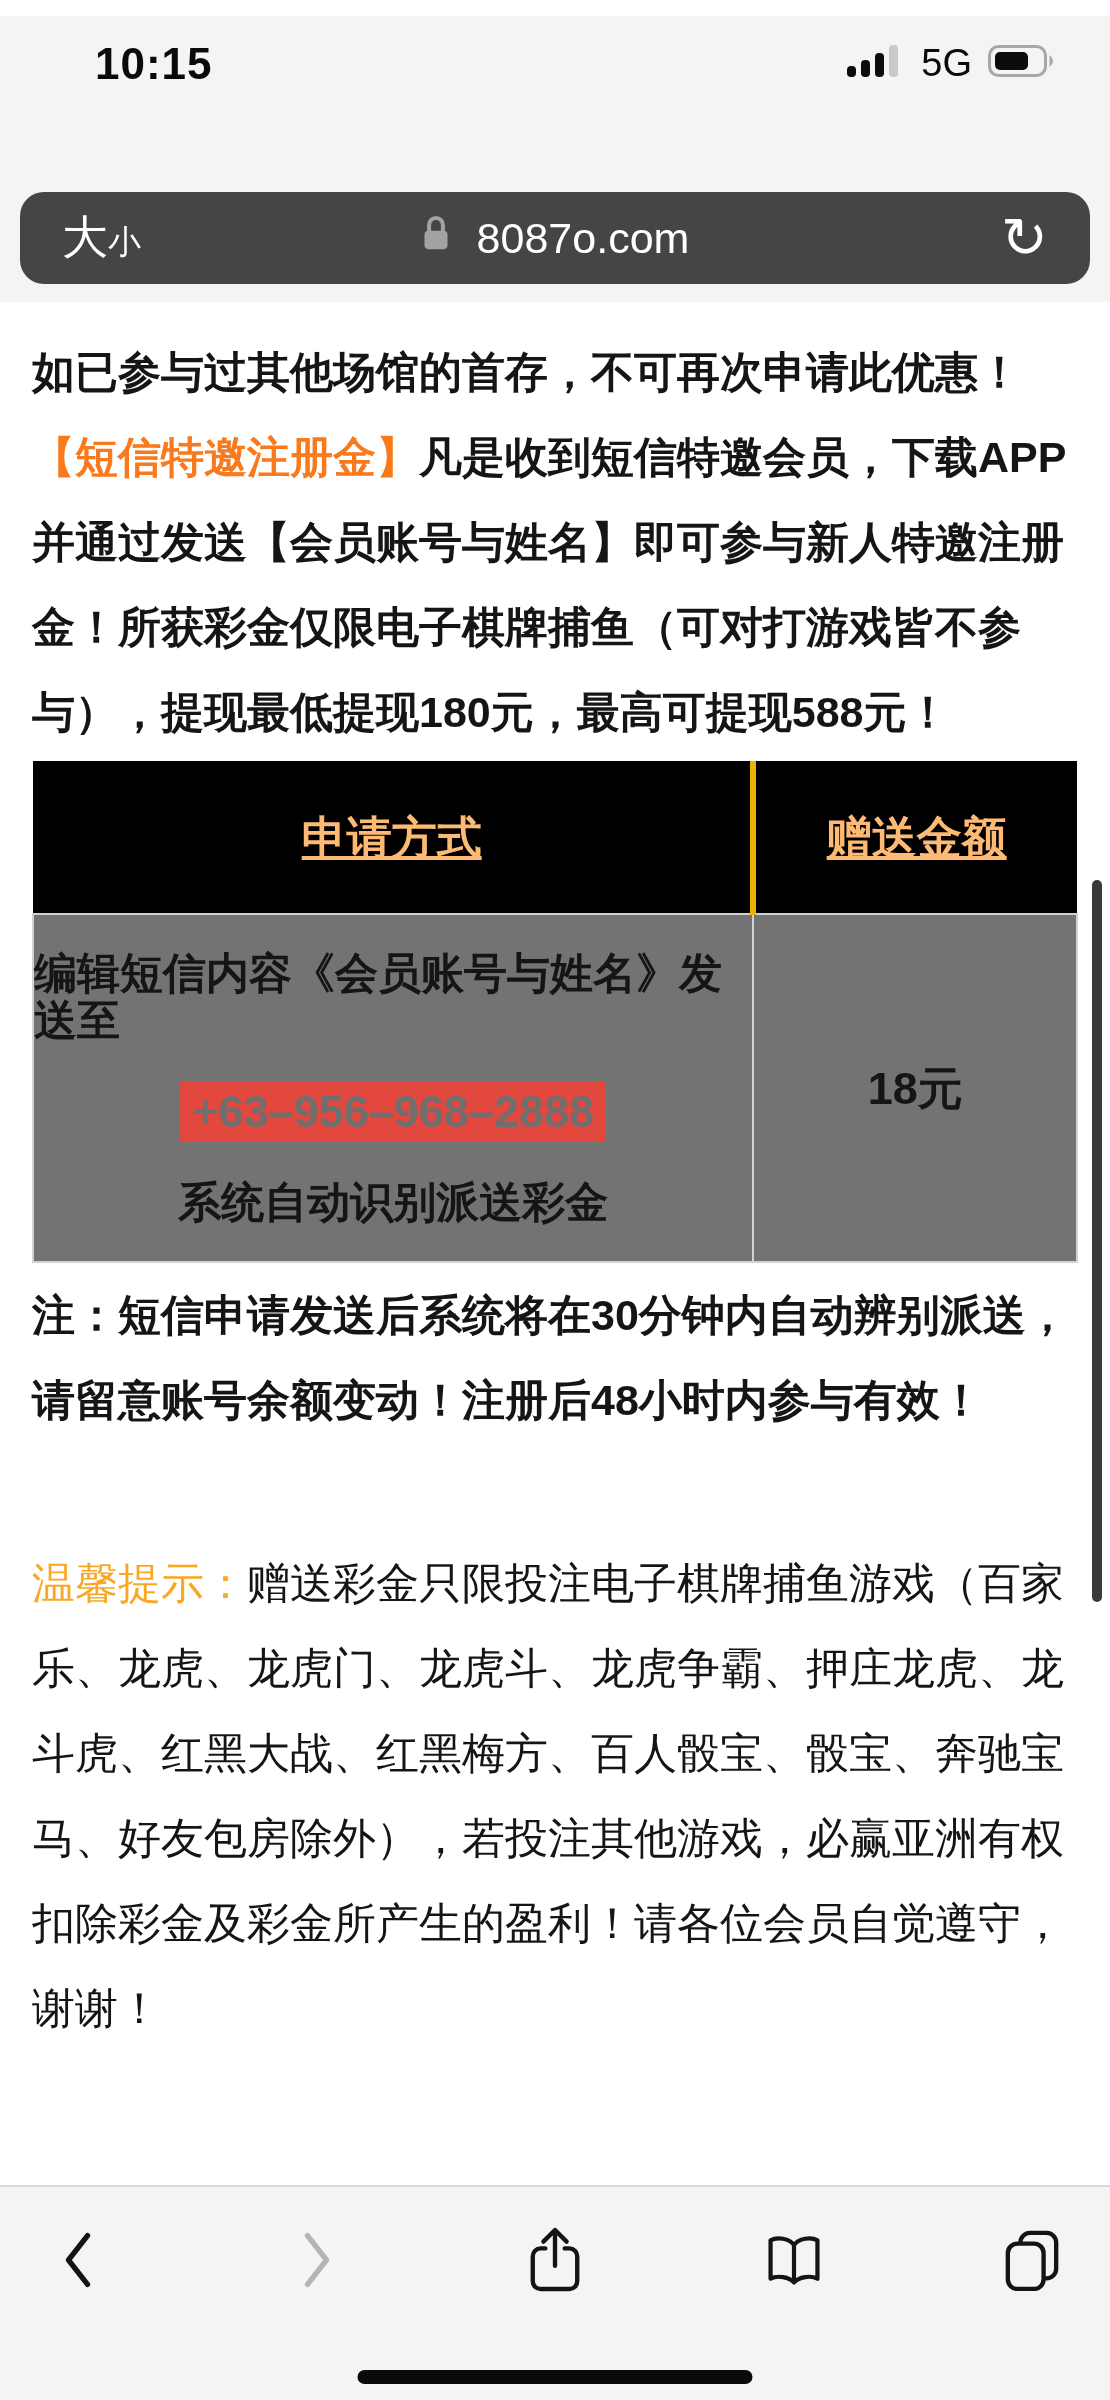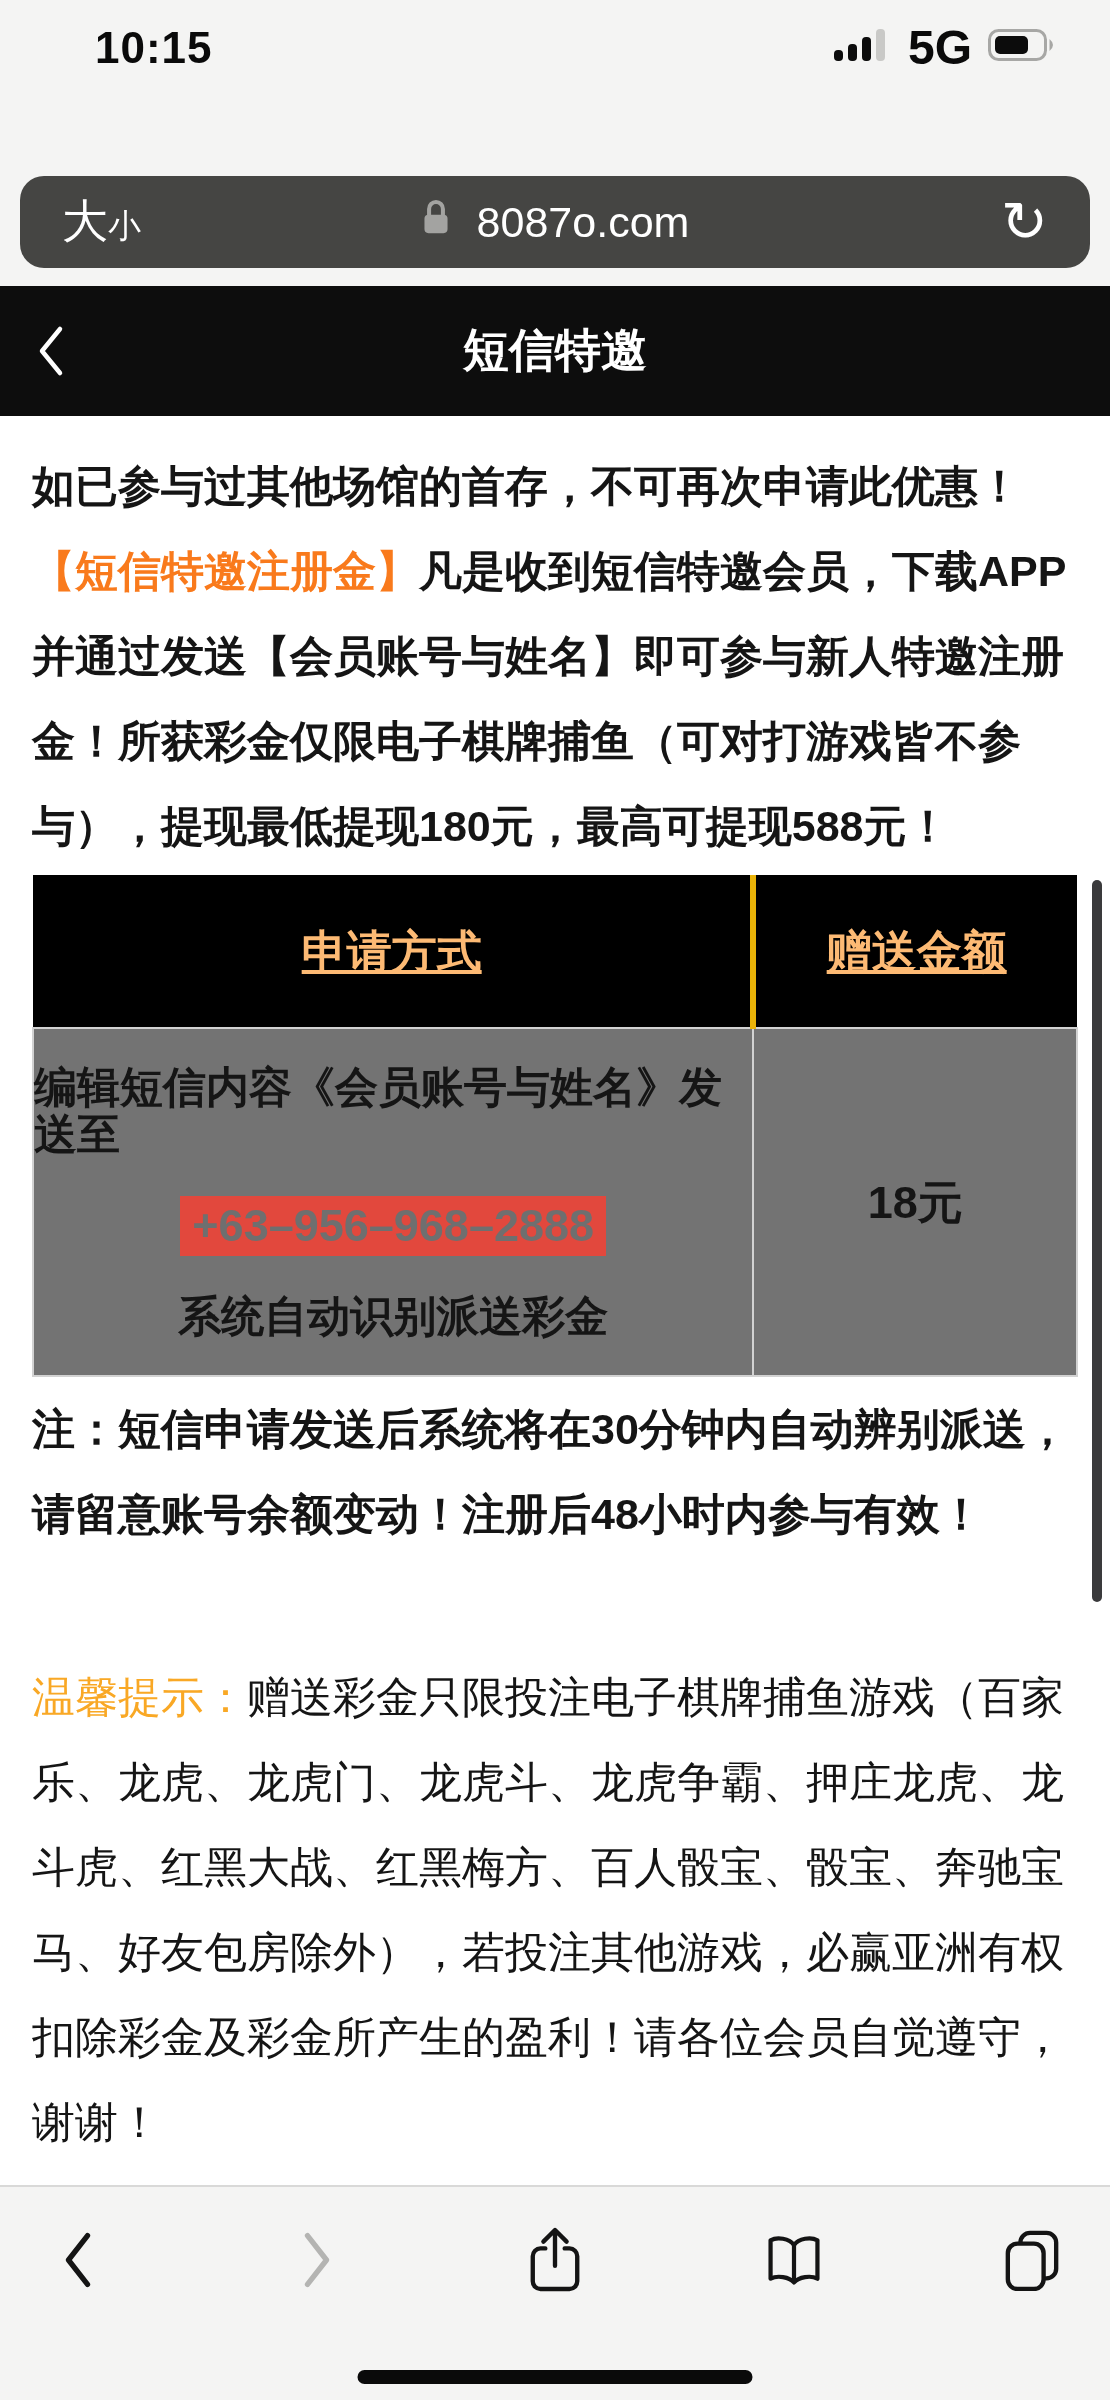--- a/index.html
+++ b/index.html
@@ -6,24 +6,25 @@
   .phone{
     width:1110px;height:2400px;position:relative;margin:0 auto;
     background:#ffffff;font-family:"Liberation Sans","DejaVu Sans",sans-serif;
     overflow:hidden;
   }
   
   .status-bar{
     height:176px;background:#f4f4f3;box-sizing:border-box;
     display:flex;justify-content:space-between;align-items:flex-start;
     padding:23px 50px 0 95px;
+    margin-top:16px;
   }
   .time{font-size:44px;font-weight:700;color:#0a0a0a;letter-spacing:1px;}
   .status-right{display:flex;align-items:center;gap:16px;height:48px;}
-  .network{font-size:48px;font-weight:700;color:#0a0a0a;}
+  .network{font-size:38px;font-weight:400;color:#0a0a0a;}
   
   .url-row{height:110px;background:#f4f4f3;padding:0 20px;box-sizing:border-box;}
   .url-bar{
     height:92px;background:#454543;border-radius:24px;position:relative;
     display:flex;align-items:center;padding:0 42px;box-sizing:border-box;
   }
   .text-size{color:#ffffff;cursor:default;display:flex;align-items:baseline;}
   .ts-big{font-size:46px;}
   .ts-small{font-size:33px;}
   .url-center{
@@ -122,28 +123,20 @@
             <path d="M7 16 V10 a6 6 0 0 1 12 0 V16" fill="none" stroke="#a3a3a1" stroke-width="3.5"></path>
             <rect x="3" y="15" width="20" height="16" rx="3.5" fill="#a3a3a1"></rect>
           </svg>
         </span>
         <span>8087o.com</span>
       </span>
       <span class="reload">↻</span>
     </div>
   </div>
 
-  <div class="nav">
-    <span class="nav-back">
-      <svg width="34" height="58" viewBox="0 0 34 56">
-        <polyline points="26,6 8,28 26,50" fill="none" stroke="#ffffff" stroke-width="4.5" stroke-linecap="round" stroke-linejoin="round"></polyline>
-      </svg>
-    </span>
-    <span class="nav-title">短信特邀</span>
-  </div>
 
   <div class="content">
     <p class="intro">如已参与过其他场馆的首存，不可再次申请此优惠！</p>
 
     <p class="promo"><span class="promo-tag">【短信特邀注册金】</span><span>凡是收到短信特邀会员，下载APP并通过发送【会员账号与姓名】即可参与新人特邀注册金！所获彩金仅限电子棋牌捕鱼（可对打游戏皆不参与），提现最低提现180元，最高可提现588元！</span></p>
 
     <table class="offer">
       <colgroup>
           <col class="c-method">
           <col class="c-amount">

